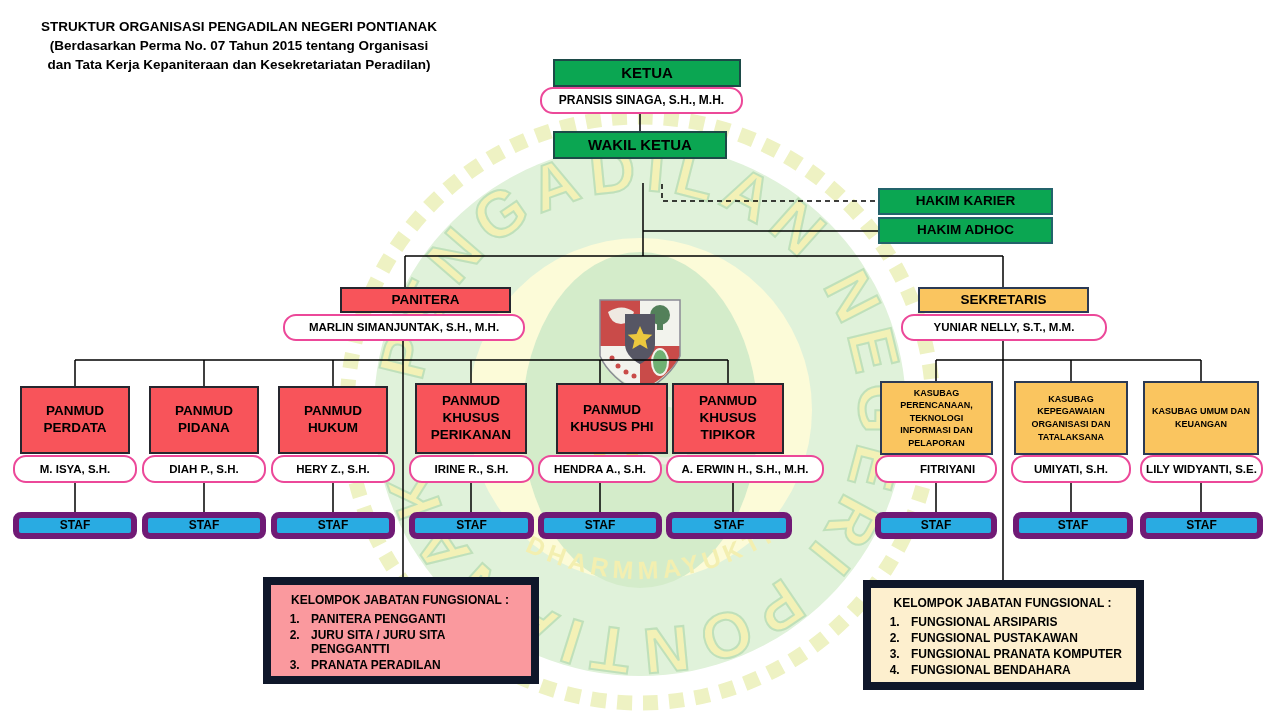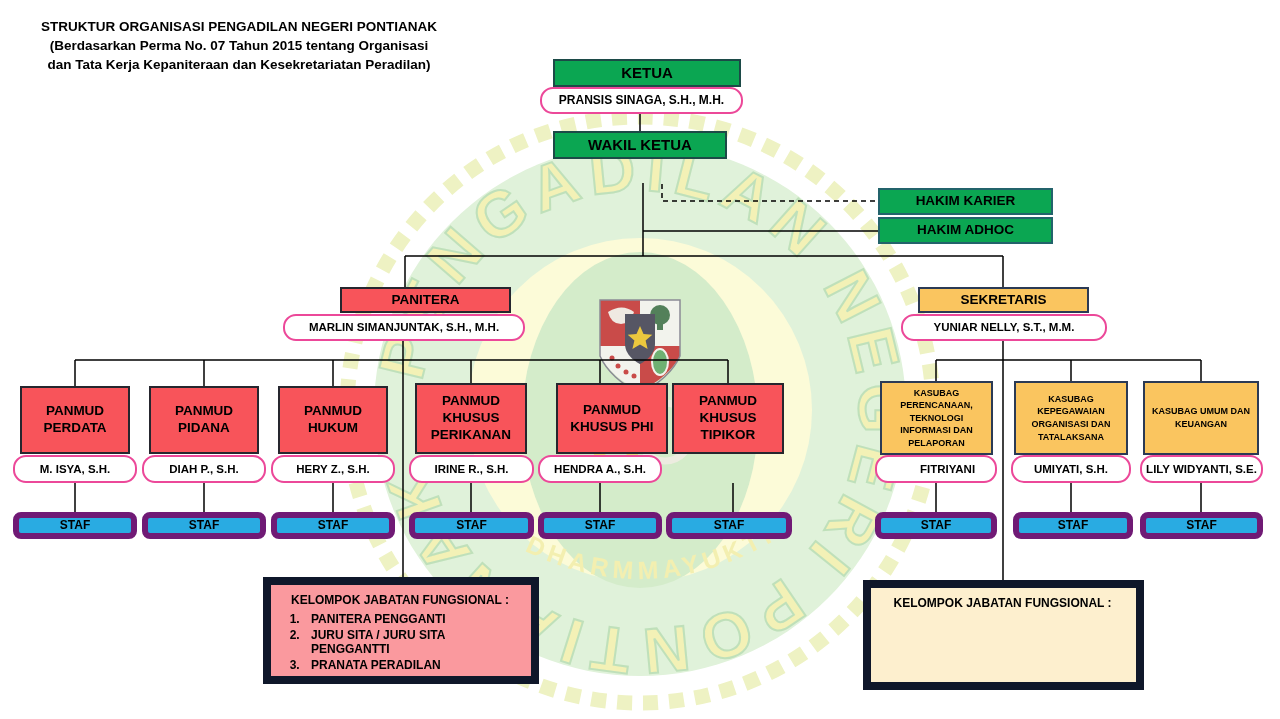--- a/index.html
+++ b/index.html
@@ -135,20 +135,21 @@
   <div class="box r" style="left:278px;top:386px;width:110px;height:68px;">PANMUD HUKUM</div>
   <div class="box r" style="left:415px;top:383px;width:112px;height:71px;">PANMUD KHUSUS PERIKANAN</div>
   <div class="box r" style="left:556px;top:383px;width:112px;height:71px;">PANMUD KHUSUS PHI</div>
   <div class="box r" style="left:672px;top:383px;width:112px;height:71px;">PANMUD KHUSUS TIPIKOR</div>
 
   <div class="box nm" style="left:13px;top:455px;width:124px;height:28px;">M. ISYA, S.H.</div>
   <div class="box nm" style="left:142px;top:455px;width:124px;height:28px;">DIAH P., S.H.</div>
   <div class="box nm" style="left:271px;top:455px;width:124px;height:28px;">HERY Z., S.H.</div>
   <div class="box nm" style="left:409px;top:455px;width:125px;height:28px;">IRINE R., S.H.</div>
   <div class="box nm" style="left:538px;top:455px;width:124px;height:28px;">HENDRA A., S.H.</div>
+  <div class="box nm" style="left:666px;top:455px;width:158px;height:28px;">A. ERWIN H., S.H., M.H.</div>
 
   <div class="box ys" style="left:880px;top:381px;width:113px;height:74px;">KASUBAG PERENCANAAN, TEKNOLOGI INFORMASI DAN PELAPORAN</div>
   <div class="box ys" style="left:1014px;top:381px;width:114px;height:74px;">KASUBAG KEPEGAWAIAN ORGANISASI DAN TATALAKSANA</div>
   <div class="box ys" style="left:1143px;top:381px;width:116px;height:74px;">KASUBAG UMUM DAN KEUANGAN</div>
 
   <div class="box nm" style="left:875px;top:455px;width:122px;height:28px;padding-left:25px;">FITRIYANI</div>
   <div class="box nm" style="left:1011px;top:455px;width:120px;height:28px;">UMIYATI, S.H.</div>
   <div class="box nm" style="left:1140px;top:455px;width:123px;height:28px;">LILY WIDYANTI, S.E.</div>
 
   <div class="box staf" style="left:13px;top:512px;width:124px;height:27px;">STAF</div>
@@ -165,15 +166,21 @@
     <div class="hd">KELOMPOK JABATAN FUNGSIONAL :</div>
     <ol>
       <li>PANITERA PENGGANTI</li>
       <li>JURU SITA / JURU SITA PENGGANTTI</li>
       <li>PRANATA PERADILAN</li>
     </ol>
   </div>
 
   <div class="klp" style="left:863px;top:580px;width:281px;height:110px;background:#FDEFCE;">
     <div class="hd">KELOMPOK JABATAN FUNGSIONAL :</div>
+    <ol>
+      <li>FUNGSIONAL ARSIPARIS</li>
+      <li>FUNGSIONAL PUSTAKAWAN</li>
+      <li>FUNGSIONAL PRANATA KOMPUTER</li>
+      <li>FUNGSIONAL BENDAHARA</li>
+    </ol>
   </div>
 
 </div>
 
 </body></html>

